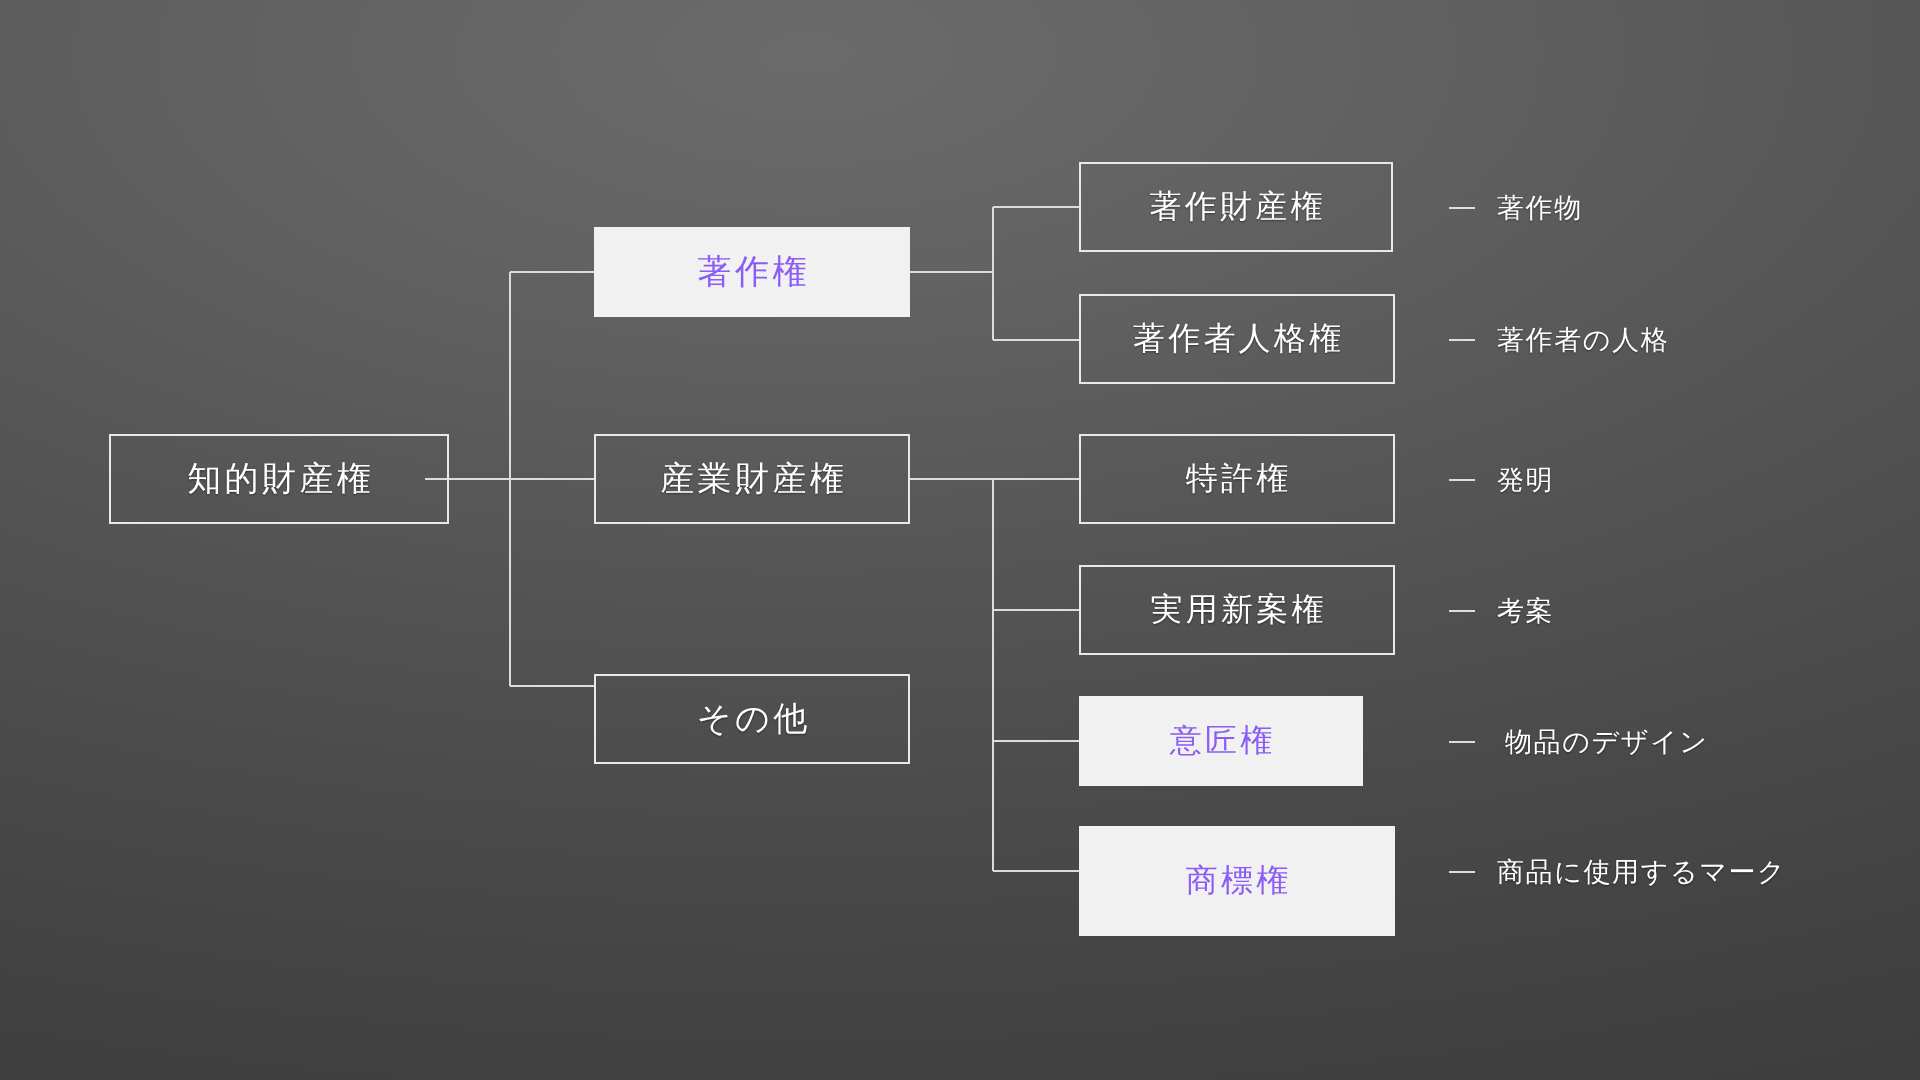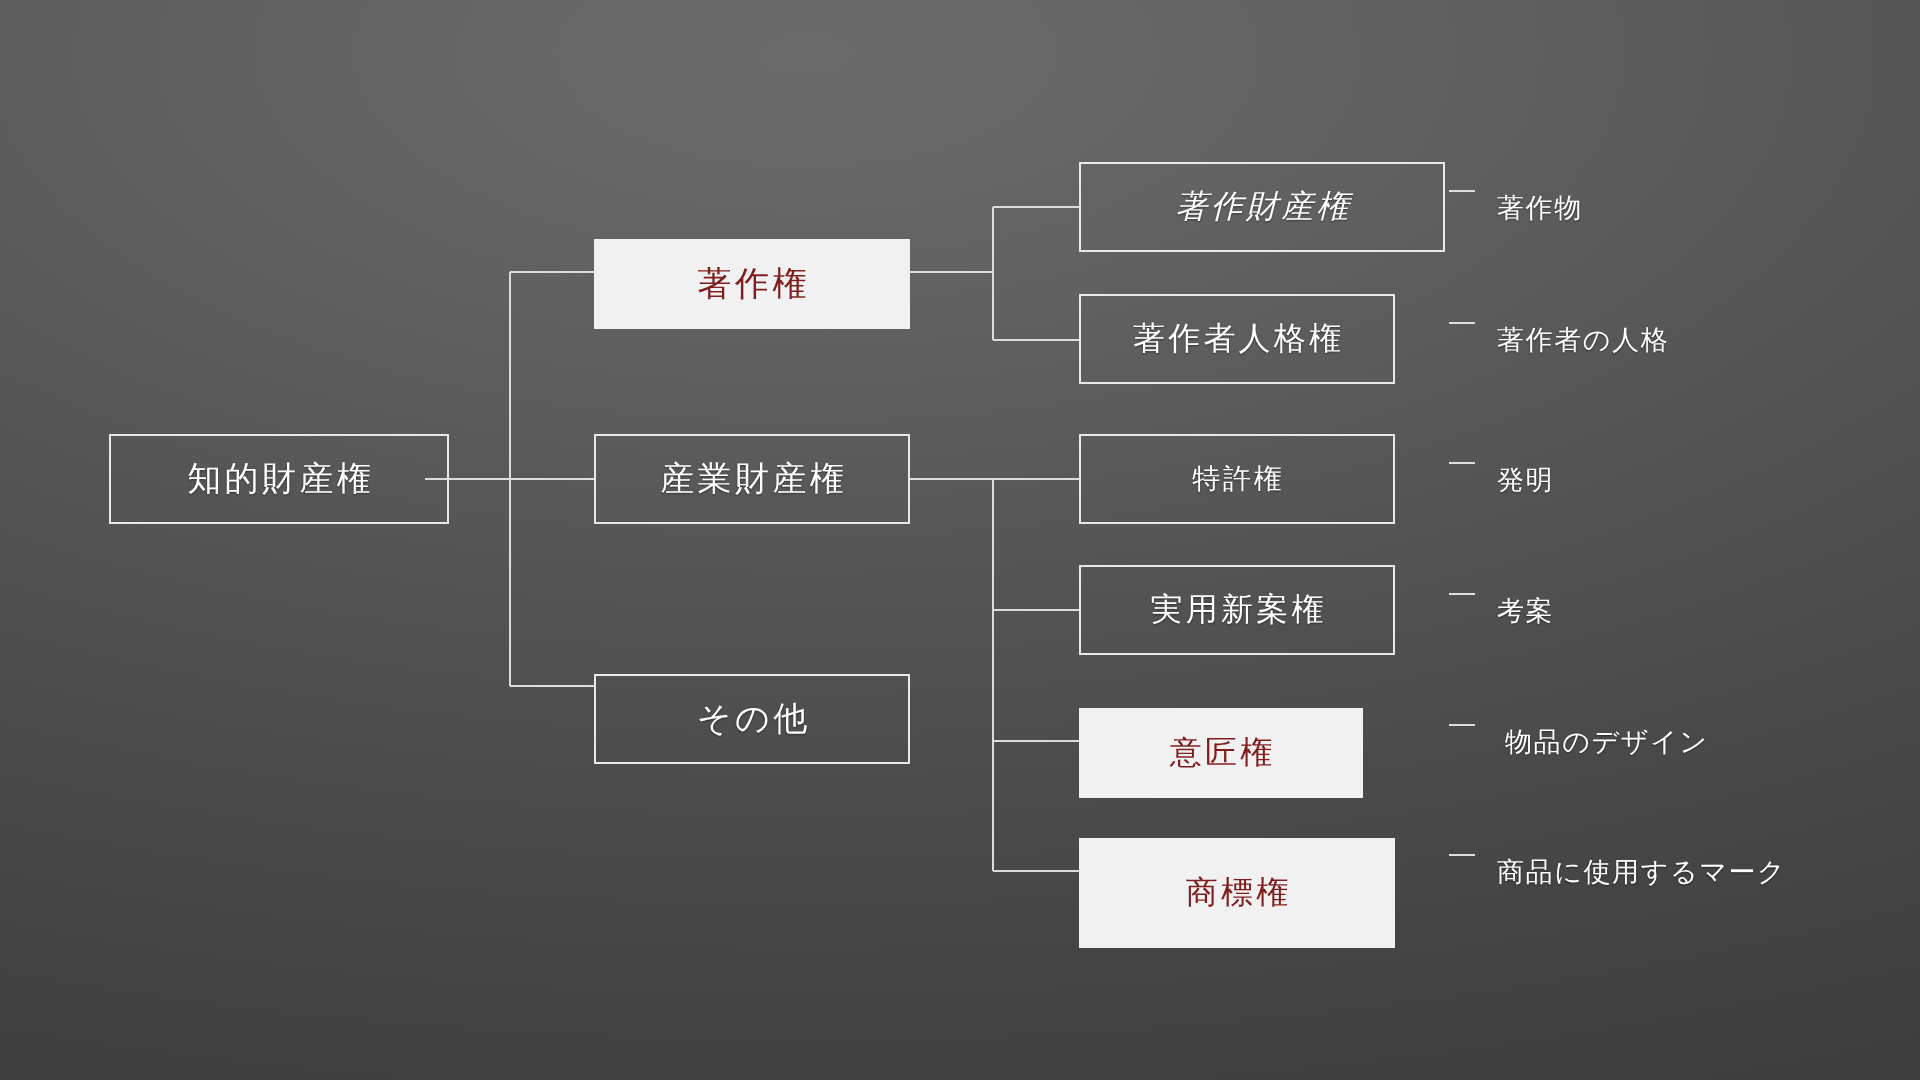--- a/index.html
+++ b/index.html
@@ -47,26 +47,26 @@
   }
   .node.outlined {
     border: 2px solid #e9e9e9;
     background: transparent;
     color: #ffffff;
     text-shadow: 0 1px 2px rgba(0,0,0,0.45);
   }
   .node.filled {
     border: none;
     background: #f1f1f1;
-    color: #7f1d1d;
-    margin-top: 12px;
+    color: #8b5cf6;
   }
   .annot {
     position: absolute;
     display: flex;
+    align-items: center;
     color: #ffffff;
     white-space: nowrap;
     text-shadow: 0 1px 2px rgba(0,0,0,0.45);
   }
   .annot .dash {
     display: inline-block;
     width: 26px;
     height: 2px;
     background: #dedede;
     margin-right: 22px;
@@ -106,25 +106,25 @@
   </svg>
 
   <div class="node outlined" style="left:109px; top:434px; width:340px; height:90px; font-size:34px;">知的財産権</div>
 
   <div class="node filled" style="left:594px; top:227px; width:316px; height:90px; font-size:34px;">著作権</div>
 
   <div class="node outlined" style="left:594px; top:434px; width:316px; height:90px; font-size:34px;">産業財産権</div>
 
   <div class="node outlined" style="left:594px; top:674px; width:316px; height:90px; font-size:34px;">その他</div>
 
-  <div class="node outlined" style="left:1079px; top:162px; width:366px; height:90px; font-size:32px;font-style:italic;">著作財産権</div>
+  <div class="node outlined" style="left:1079px; top:162px; width:314px; height:90px; font-size:32px;">著作財産権</div>
 
   <div class="node outlined" style="left:1079px; top:294px; width:316px; height:90px; font-size:32px;">著作者人格権</div>
 
-  <div class="node outlined" style="left:1079px; top:434px; width:316px; height:90px; font-size:28px;">特許権</div>
+  <div class="node outlined" style="left:1079px; top:434px; width:316px; height:90px; font-size:32px;">特許権</div>
 
   <div class="node outlined" style="left:1079px; top:565px; width:316px; height:90px; font-size:32px;">実用新案権</div>
 
   <div class="node filled" style="left:1079px; top:696px; width:284px; height:90px; font-size:32px;">意匠権</div>
 
   <div class="node filled" style="left:1079px; top:826px; width:316px; height:110px; font-size:32px;">商標権</div>
 
   <div class="annot" style="left:1449px; top:190px; font-size:27px;">
     <span class="dash"></span>
     <span class="atext">著作物</span>

